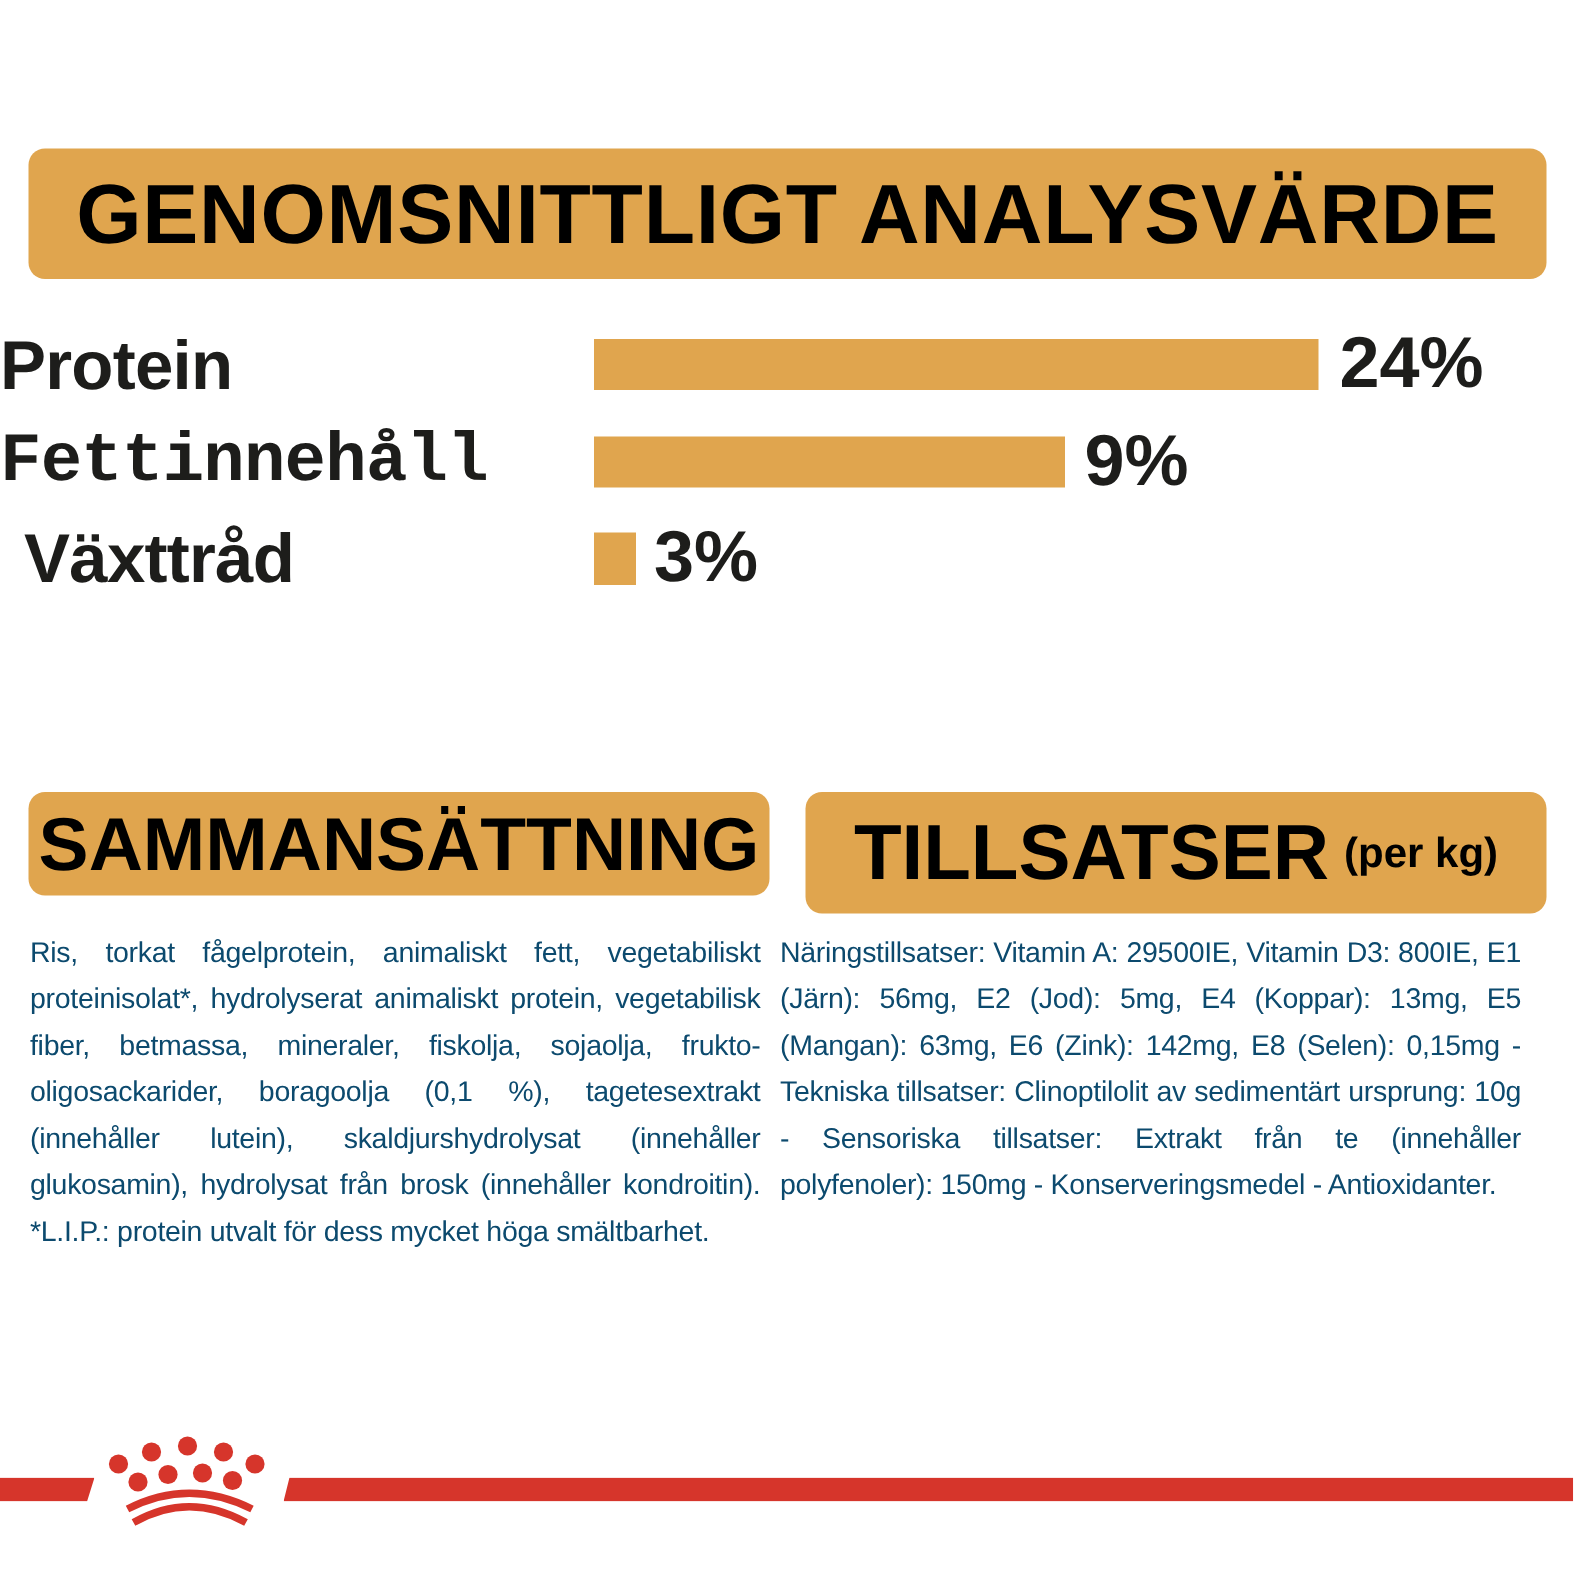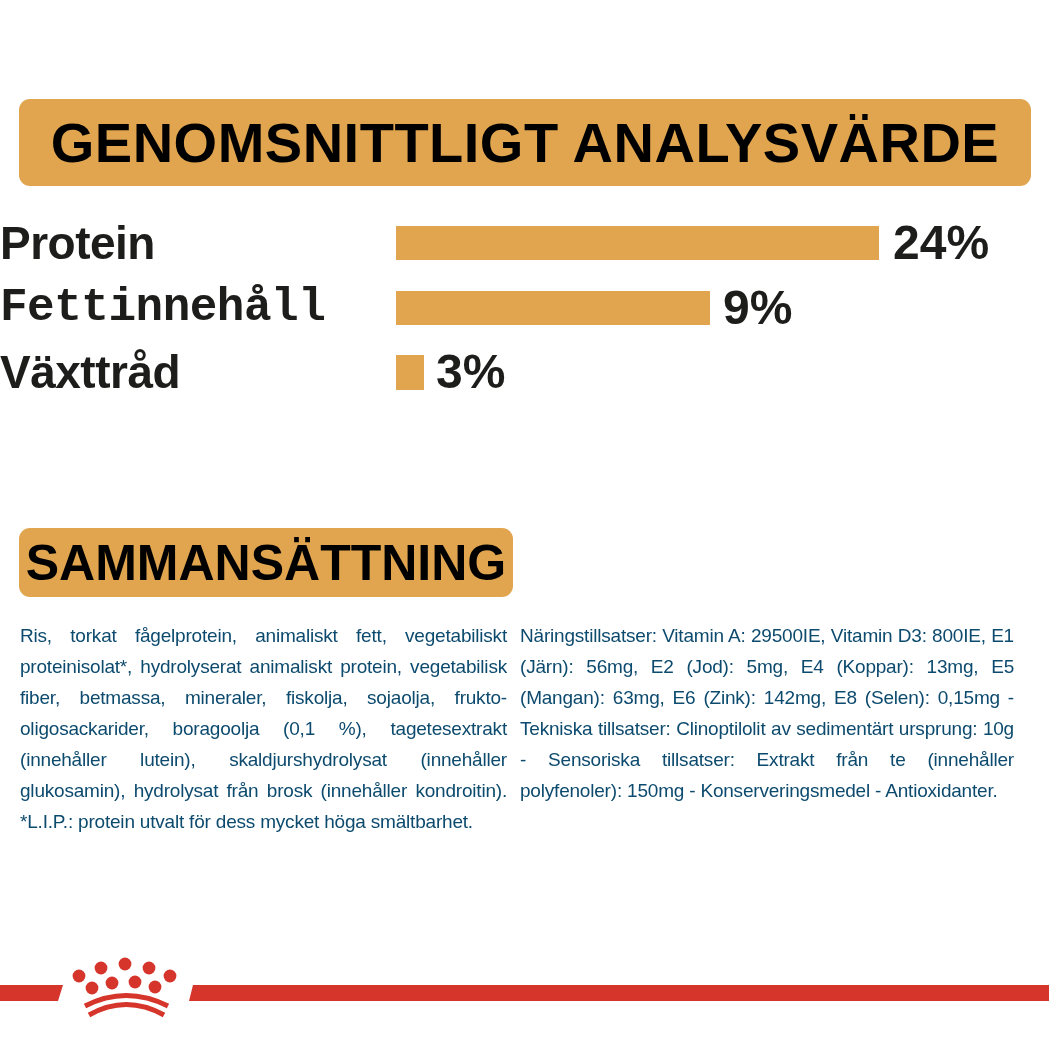--- a/index.html
+++ b/index.html
@@ -59,30 +59,34 @@
 
   <div>
     <div class="chart-label" style="top:220px;">Protein</div>
     <div class="chart-bar" style="width: 483px; top: 226px; background: rgb(224, 165, 78);"></div>
     <div class="chart-value" style="left:893px; top:219px;">24%</div>
 
     <div class="chart-label" style="top:285px;font-family:Liberation Mono, monospace;">Fettinnehåll</div>
     <div class="chart-bar" style="width: 314px; top: 291px; background: rgb(224, 165, 78);"></div>
     <div class="chart-value" style="left:723px; top:284px;">9%</div>
 
-    <div class="chart-label" style="top:349px;">Växttråd</div>
+    <div class="chart-label" style="top:349px;padding-left:16px;">Växttråd</div>
     <div class="chart-bar" style="height: 35px; width: 28px; top: 355px; background: rgb(224, 165, 78);"></div>
     <div class="chart-value" style="left:436px; top:348px;">3%</div>
   </div>
 
   <div class="banner banner-section-left">
     <span>SAMMANSÄTTNING</span>
   </div>
   <p class="body-text body-left">Ris, torkat fågelprotein, animaliskt fett, vegetabiliskt proteinisolat*, hydrolyserat animaliskt protein, vegetabilisk fiber, betmassa, mineraler, fiskolja, sojaolja, frukto-oligosackarider, boragoolja (0,1 %), tagetesextrakt (innehåller lutein), skaldjurshydrolysat (innehåller glukosamin), hydrolysat från brosk (innehåller kondroitin). *L.I.P.: protein utvalt för dess mycket höga smältbarhet.</p>
 
+  <div class="banner banner-section-right">
+    <span>TILLSATSER</span>
+    <span class="suffix">(per kg)</span>
+  </div>
   <p class="body-text body-right">Näringstillsatser: Vitamin A: 29500IE, Vitamin D3: 800IE, E1 (Järn): 56mg, E2 (Jod): 5mg, E4 (Koppar): 13mg, E5 (Mangan): 63mg, E6 (Zink): 142mg, E8 (Selen): 0,15mg - Tekniska tillsatser: Clinoptilolit av sedimentärt ursprung: 10g - Sensoriska tillsatser: Extrakt från te (innehåller polyfenoler): 150mg - Konserveringsmedel - Antioxidanter.</p>
 
   <div class="divider divider-left"></div>
   <div class="divider divider-right"></div>
 
   <svg class="crown" viewBox="0 0 114 66">
     <g fill="#d6352b">
       <circle cx="9" cy="24" r="6.4"></circle>
       <circle cx="31" cy="16" r="6.4"></circle>
       <circle cx="55" cy="12" r="6.4"></circle>

